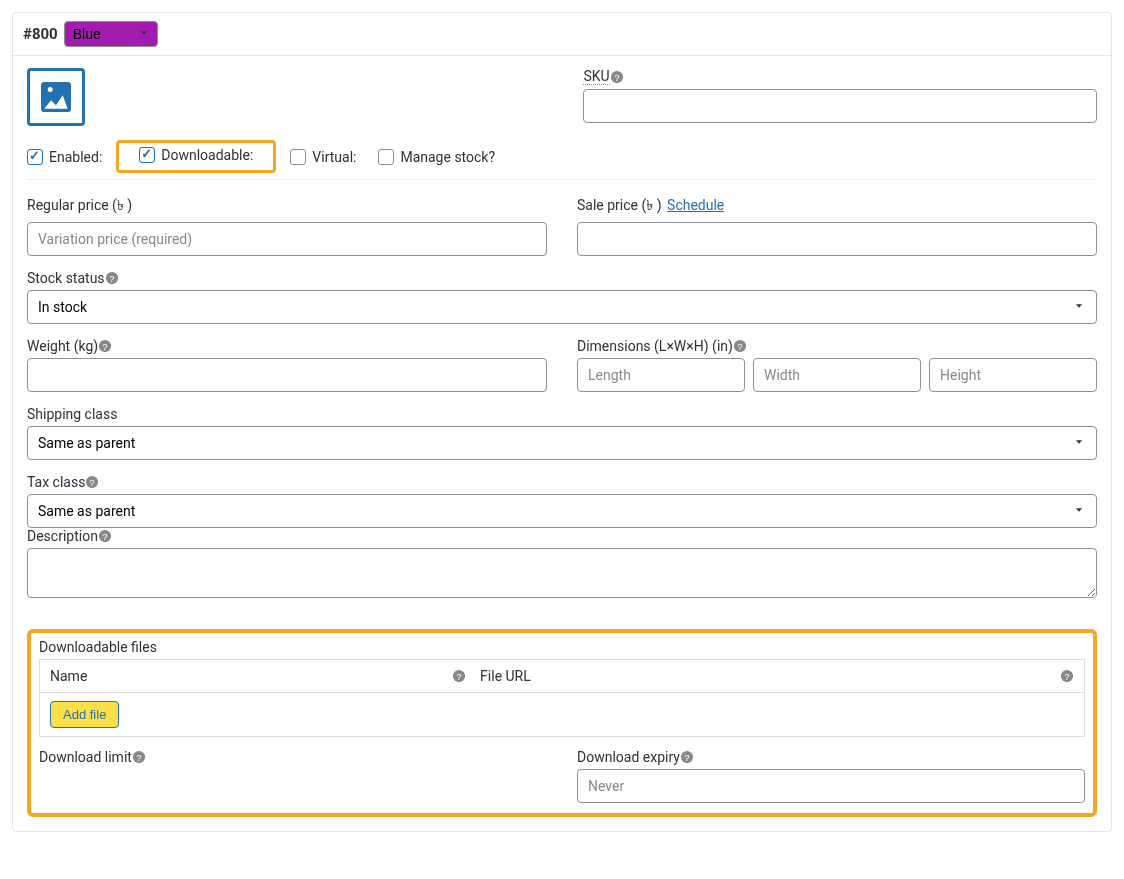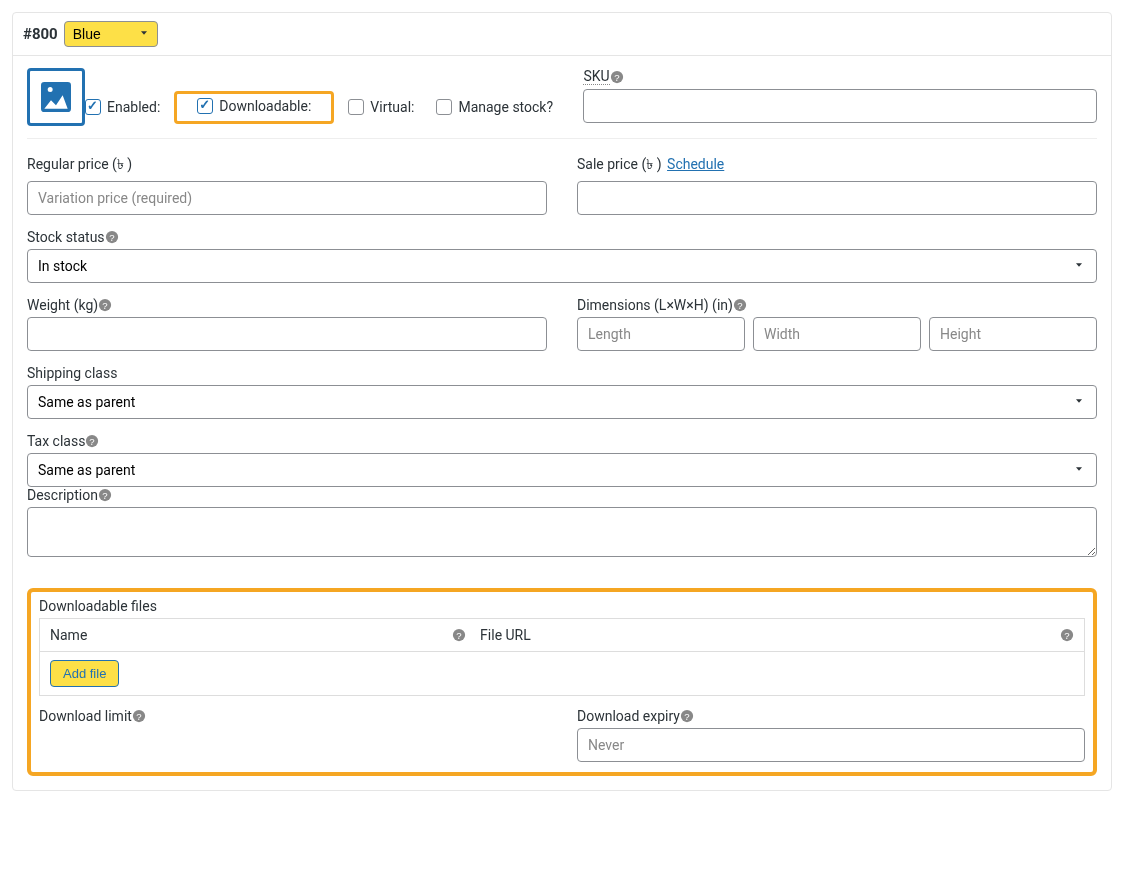--- a/index.html
+++ b/index.html
@@ -24,21 +24,21 @@
   }
   .variation-id {
     font-weight: 700;
     font-size: 15px;
   }
   .attr-select {
     border: 1px solid #8c8f94;
     border-radius: 4px;
     padding: 4px 26px 4px 8px;
     font-size: 14px;
-    background: #fde047;
+    background: #a21caf;
     appearance: none;
     position: relative;
     min-width: 94px;
   }
   .select-wrap {
     position: relative;
     display: inline-block;
   }
   .select-wrap .chev {
     position: absolute;
@@ -230,21 +230,21 @@
             <path d="M5 7l5 6 5-6z" fill="currentColor"></path>
           </svg>
       </span>
     </span>
   </div>
 
   <div class="panel-body">
 
     <div class="media-toggles">
       <div class="left-group">
-        <div style="display:flex;flex-direction:row;">
+        <div style="display:flex;flex-direction:column;">
           <div class="image-placeholder">
             <svg viewBox="0 0 24 24">
                 <path d="M21 19V5a2 2 0 0 0-2-2H5a2 2 0 0 0-2 2v14a2 2 0 0 0 2 2h14a2 2 0 0 0 2-2zM8.5 9A1.5 1.5 0 1 1 10 7.5 1.5 1.5 0 0 1 8.5 9zM5 19l4-5 3 3 4-6 3 8z"></path>
               </svg>
           </div>
           <div class="toggles-row">
             <label class="chk">
               <input type="checkbox" checked="" style="">
               <span>Enabled:</span>
             </label>

